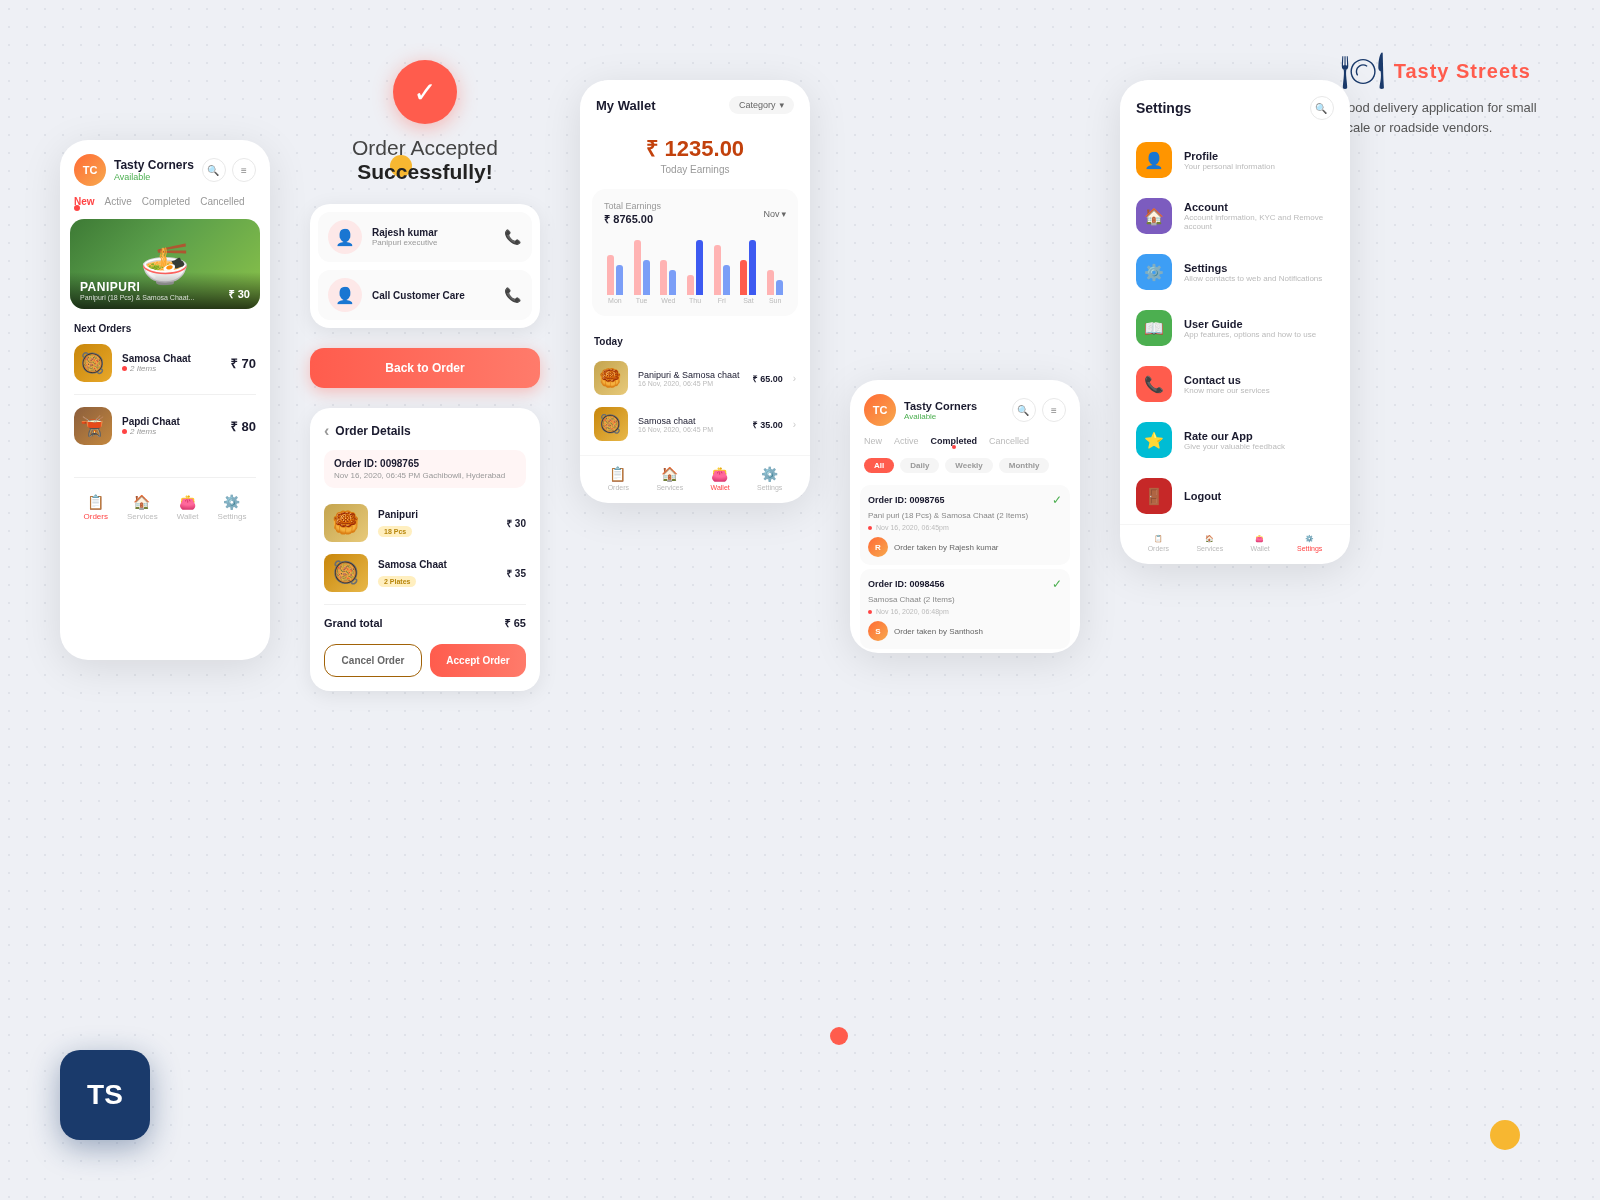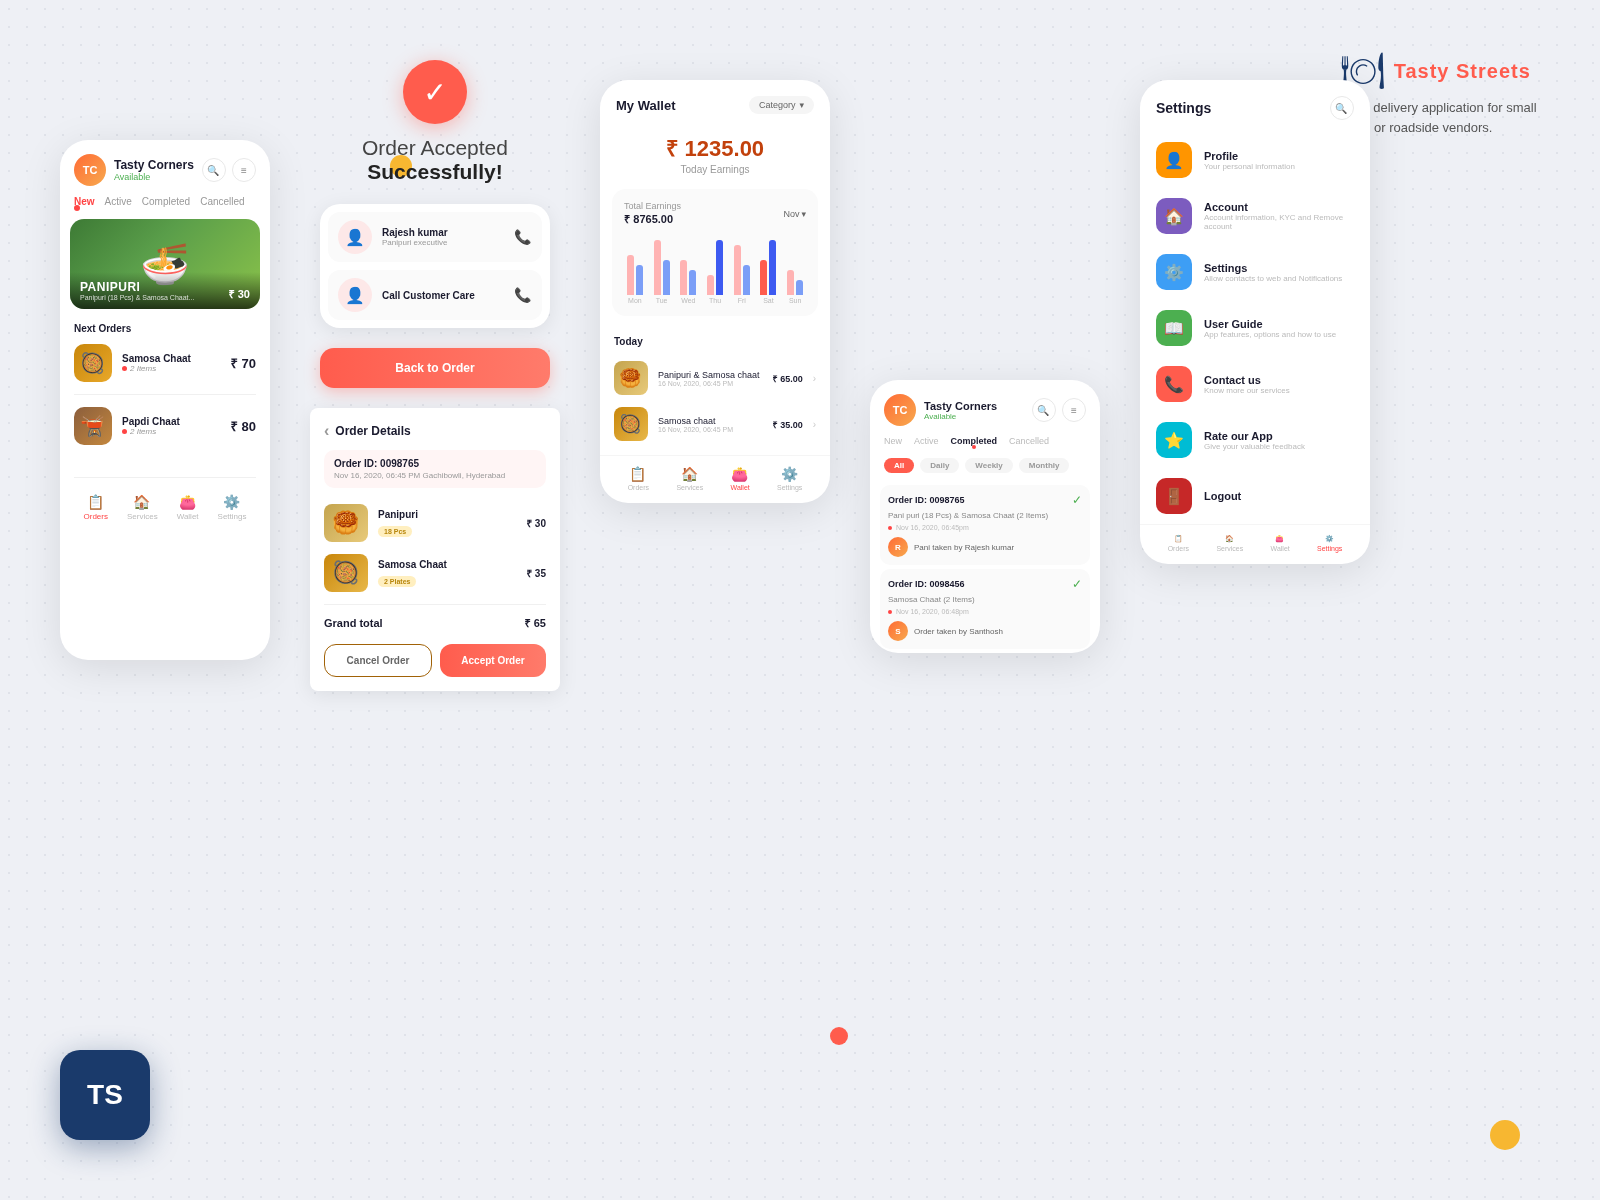--- a/index.html
+++ b/index.html
@@ -254,23 +254,23 @@
       border-radius: 14px;
       padding: 13px;
       font-size: 12px;
       font-weight: 700;
       cursor: pointer;
       text-align: center;
       box-shadow: 0 4px 15px rgba(255,92,77,0.35);
     }
 
     .card-order-details {
-      width: 250px;
+      width: 230px;
       background: #fff;
-      border-radius: 8px;
+      border-radius: 20px;
       box-shadow: 0 4px 20px rgba(0,0,0,0.08);
       padding: 14px;
     }
     .details-title {
       font-size: 12px; font-weight: 700; color: #1a1a2e;
       display: flex; align-items: center; gap: 6px;
       margin-bottom: 10px;
     }
     .details-title::before {
       content: '‹';
@@ -992,21 +992,21 @@
       <div class="order-card-header">
         <div class="order-card-id">Order ID: 0098765</div>
         <span class="green-check">✓</span>
       </div>
       <div class="order-card-desc">Pani puri (18 Pcs) &amp; Samosa Chaat (2 Items)</div>
       <div class="order-card-date">
         <span class="date-dot"></span> Nov 16, 2020, 06:45pm
       </div>
       <div class="order-taken-row">
         <div class="taken-avatar">R</div>
-        <div class="taken-text">Pani taken by Rajesh kumar</div>
+        <div class="taken-text">Order taken by Rajesh kumar</div>
       </div>
     </div>
 
     <div class="order-card-item">
       <div class="order-card-header">
         <div class="order-card-id">Order ID: 0098456</div>
         <span class="green-check">✓</span>
       </div>
       <div class="order-card-desc">Samosa Chaat (2 Items)</div>
       <div class="order-card-date">

